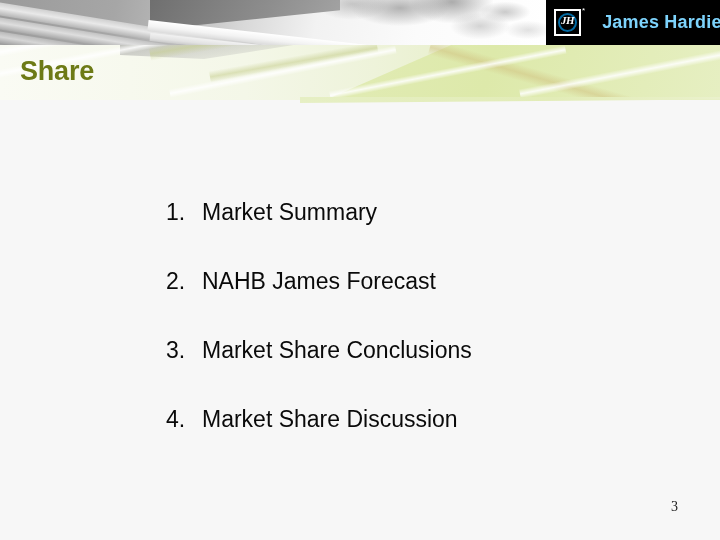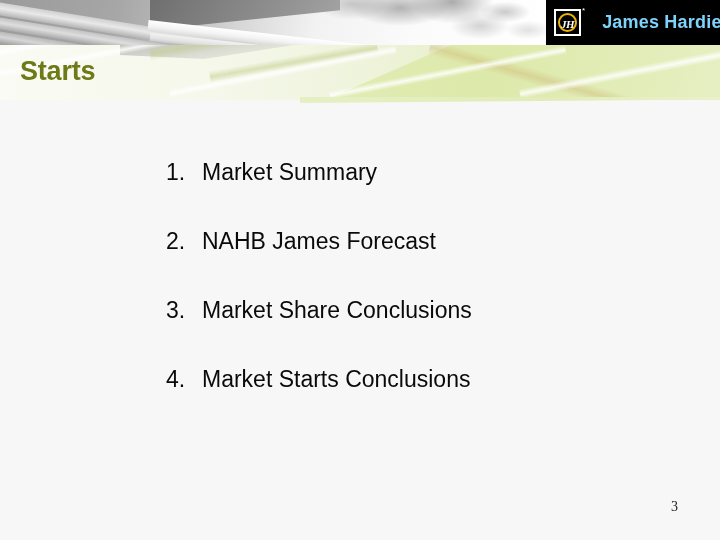--- a/index.html
+++ b/index.html
@@ -99,23 +99,23 @@
     position: relative;
     width: 27px; height: 27px;
     border: 2px solid #ffffff;
     flex: 0 0 auto;
     display: flex;
     align-items: center;
     justify-content: center;
   }
   #logo-mark .ring {
     width: 19px; height: 19px;
-    border: 2px solid #eab308;
+    border: 2px solid #0369a1;
     border-radius: 50%;
-    display: flex; align-items: flex-end; justify-content: center;
+    display: flex; align-items: flex-start; justify-content: center;
   }
   #logo-mark .jh {
     color: #ffffff;
     font-family: "Liberation Serif", serif;
     font-style: italic;
     font-weight: bold;
     font-size: 11px;
     line-height: 1;
     letter-spacing: -0.5px;
   }
@@ -216,20 +216,21 @@
     font-size: 23px;
     line-height: 1.05;
     white-space: nowrap;
   }
   #agenda-list .num {
     width: 36px;
     flex: 0 0 36px;
   }
   #agenda-list .txt {
     flex: 0 1 auto;
+    margin-top: 40px;
   }
 
   
   #page-number {
     position: absolute;
     right: 42px; bottom: 26px;
     font-family: "Liberation Serif", serif;
     font-size: 14px;
     color: #1a1a1a;
     line-height: 1;
@@ -270,36 +271,36 @@
     <div class="band-tint bt1"></div>
     <div class="band-tint bt2"></div>
     <div class="band-stripe bs1"></div>
     <div class="band-stripe bs2"></div>
     <div class="band-stripe bs3"></div>
     <div class="band-stripe bs4"></div>
     <div class="band-stripe bs5"></div>
   </div>
   <div id="band-tail"></div>
 
-  <h1 id="slide-title">Starts</h1>
+  <h1 id="slide-title">Share</h1>
 
   <ol id="agenda-list">
     <li>
       <span class="num">1.</span>
       <span class="txt">Market Summary</span>
     </li>
     <li>
       <span class="num">2.</span>
       <span class="txt">NAHB James Forecast</span>
     </li>
     <li>
       <span class="num">3.</span>
       <span class="txt">Market Share Conclusions</span>
     </li>
     <li>
       <span class="num">4.</span>
-      <span class="txt">Market Starts Conclusions</span>
+      <span class="txt">Market Share Discussion</span>
     </li>
   </ol>
 
   <div id="page-number">3</div>
 
 </div>
 
 </body></html>

